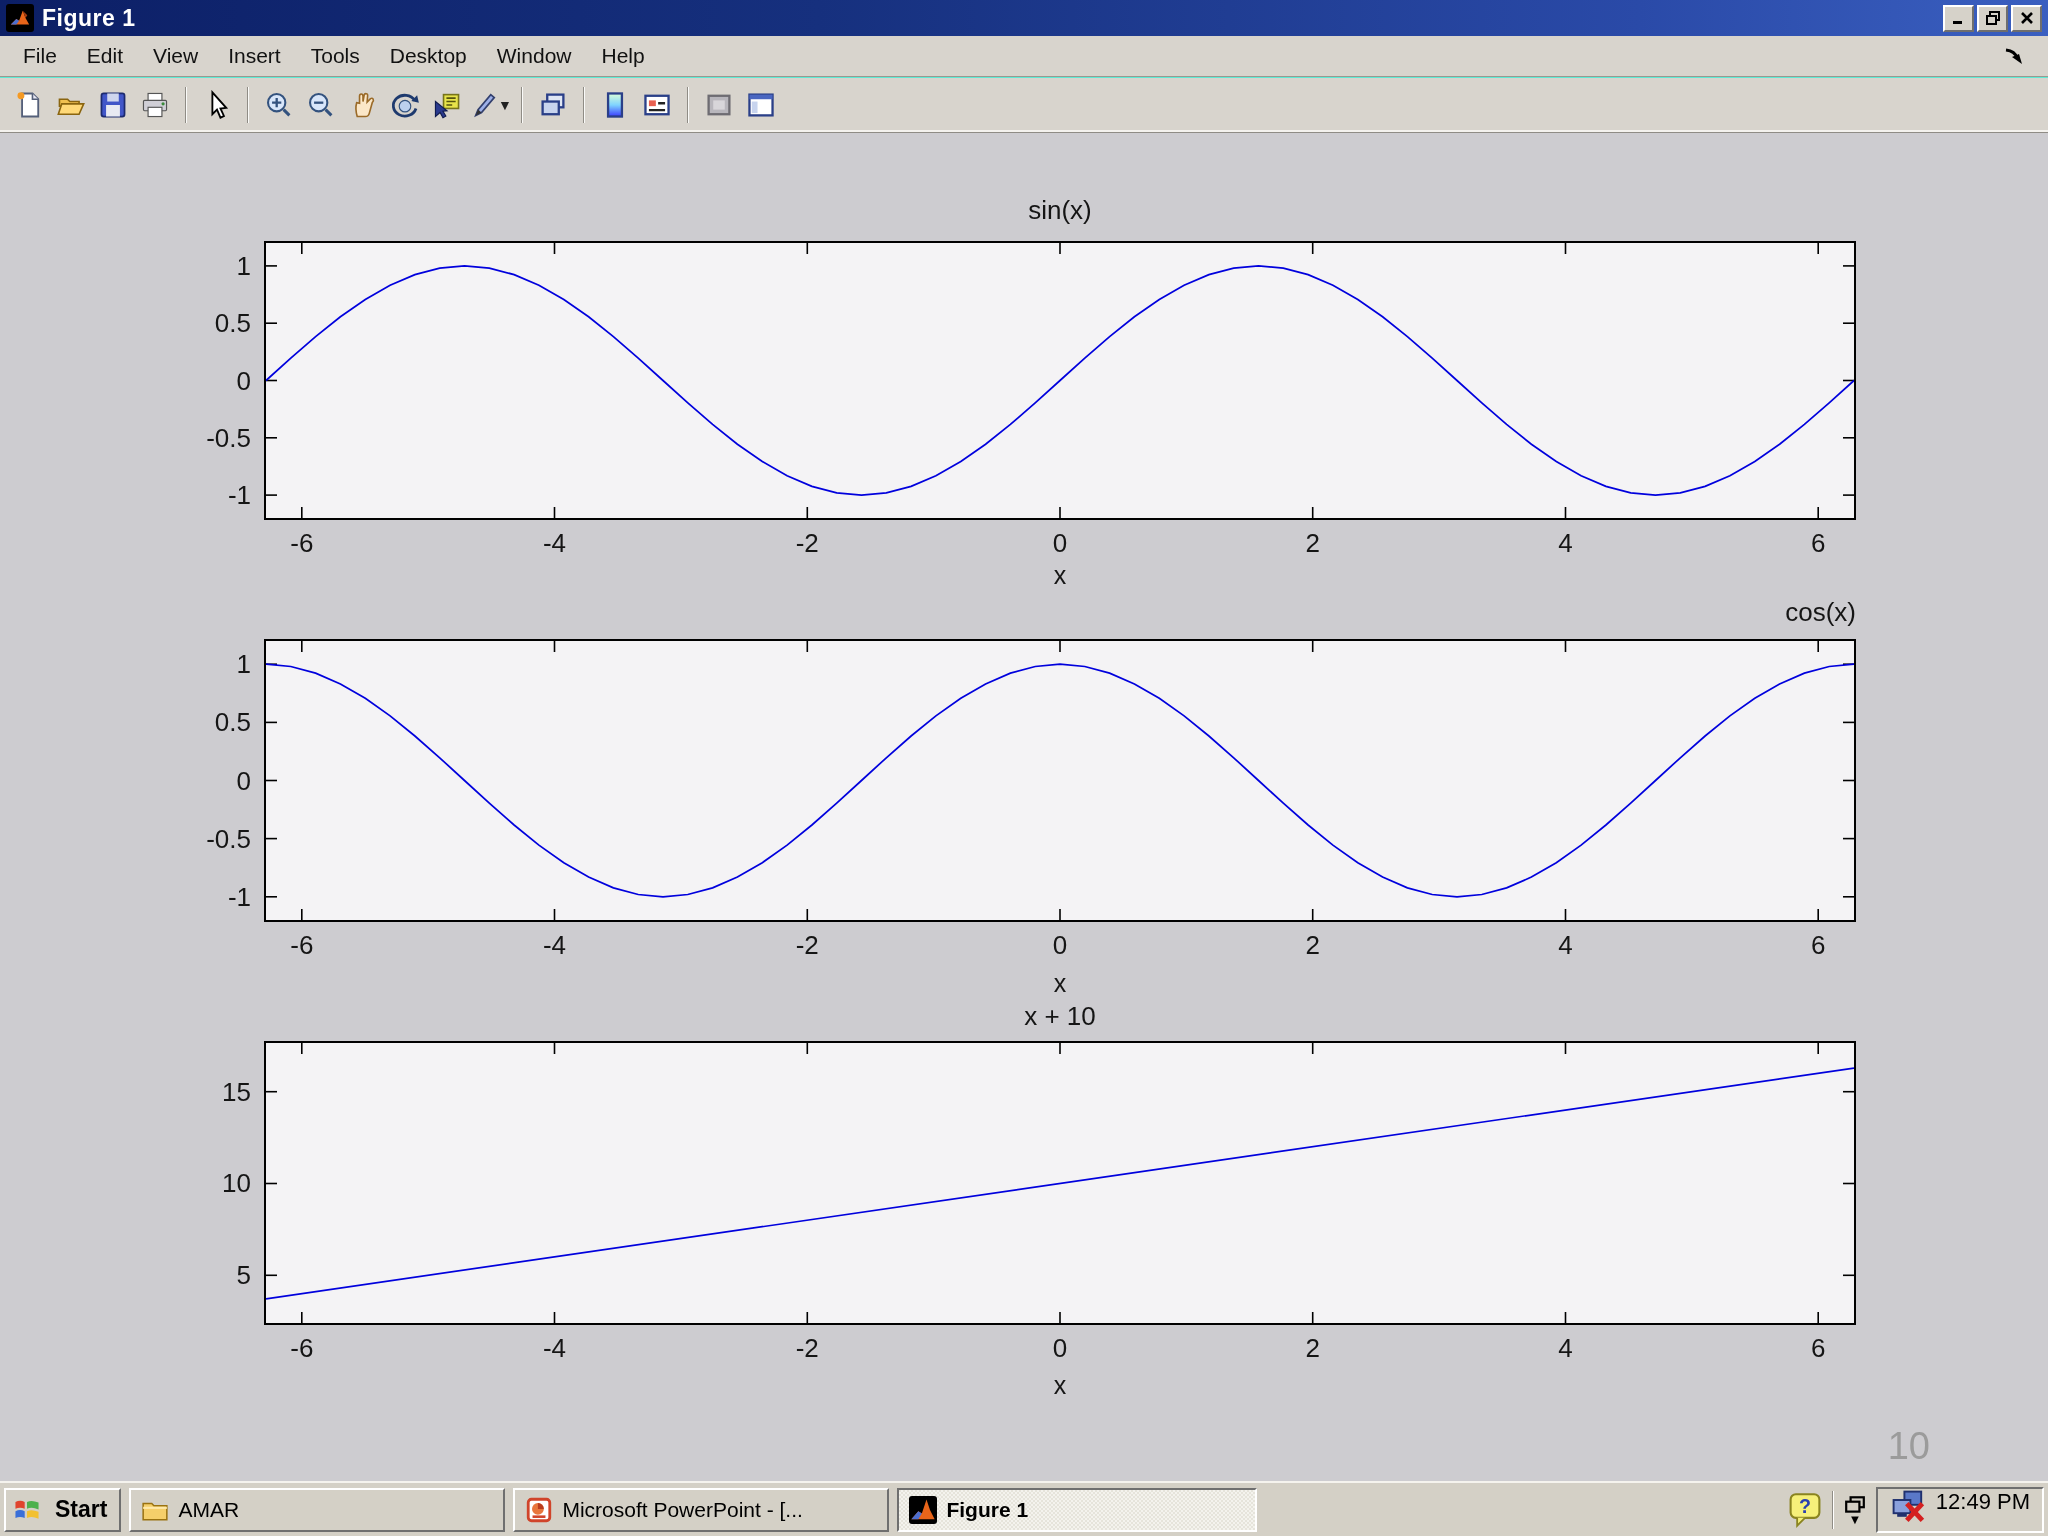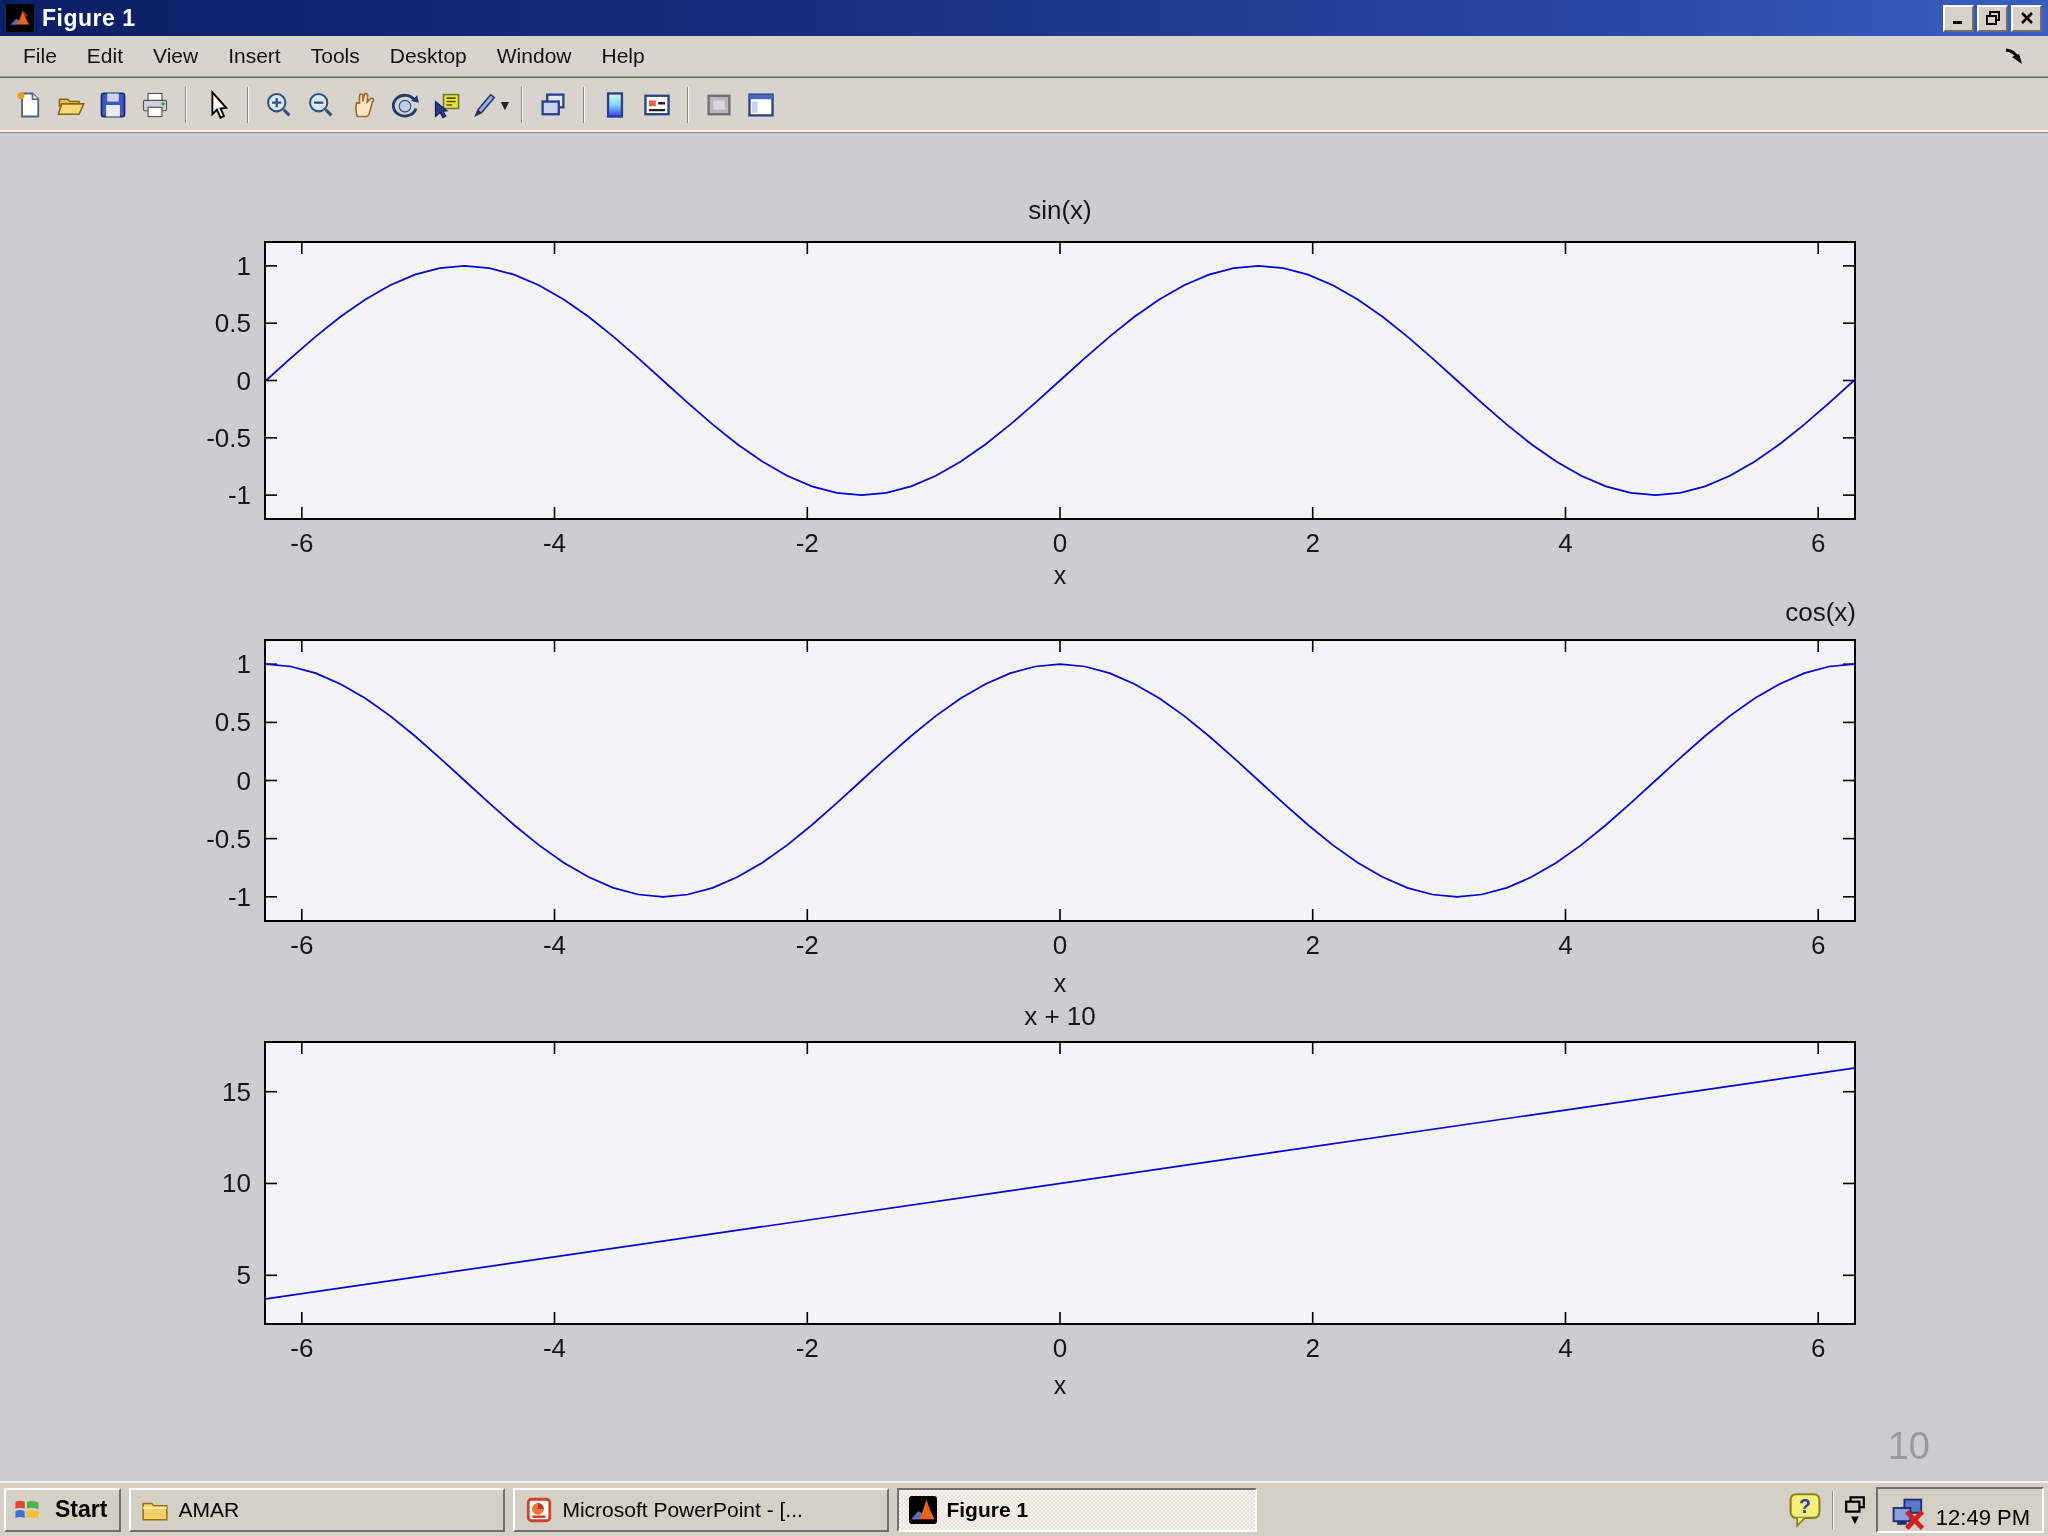--- a/index.html
+++ b/index.html
@@ -1,17 +1,17 @@
 <!DOCTYPE html>
 <html><head>
 <meta charset="utf-8">
 <style>
   html,body{margin:0;padding:0;background:#000;}
   *{box-sizing:border-box;font-family:"Liberation Sans",sans-serif;}
-  #screen{position:relative;width:2048px;height:1536px;background:#4d7c0f;overflow:hidden;}
+  #screen{position:relative;width:2048px;height:1536px;background:#5eead4;overflow:hidden;}
 
   
   .titlebar{position:absolute;left:0;top:0;width:2048px;height:36px;
     background:linear-gradient(90deg,#0c1f66 0%,#16307e 40%,#2a4aa8 80%,#3a5fc0 100%);
     display:flex;align-items:center;padding:0 6px;}
   .titlebar .logo{width:28px;height:28px;margin-right:8px;background:#000;border-radius:3px;display:flex;align-items:center;justify-content:center;}
   .titlebar .ttext{color:#fff;font-weight:bold;font-size:23px;letter-spacing:0.5px;flex:1;}
   .winbtn{width:31px;height:27px;margin-left:3px;background:#d6d2c9;border:2px solid;border-color:#fff #6e6e6e #6e6e6e #fff;display:flex;align-items:center;justify-content:center;}
 
   
@@ -40,21 +40,21 @@
   .taskbar{position:absolute;left:0;top:1481px;width:2048px;height:55px;background:#d4d0c6;
     border-top:2px solid #f5f3ee;display:flex;align-items:center;padding:0 4px;gap:8px;}
   .tb-btn{height:44px;background:#d4d0c6;border:2px solid;border-color:#fff #6f6f6f #6f6f6f #fff;
     display:flex;align-items:center;gap:9px;padding:0 10px;font-size:21px;color:#000;overflow:hidden;white-space:nowrap;}
   .start-btn{font-weight:bold;font-size:23px;padding:0 12px 0 6px;gap:13px;}
   .task-btn{width:376px;}
   .task-btn.active{border-color:#6f6f6f #fff #fff #6f6f6f;
     background:repeating-conic-gradient(#f4f3ee 0% 25%,#e6e4db 0% 50%) 0 0/4px 4px;font-weight:bold;}
   .tray{margin-left:auto;display:flex;align-items:center;gap:10px;}
   .tray-sep{width:2px;height:38px;border-left:1px solid #8f8c85;border-right:1px solid #fff;}
-  .tray-box{height:46px;border:2px solid;border-color:#6f6f6f #fff #fff #6f6f6f;display:flex;align-items:flex-end;gap:10px;padding:0 12px;}
+  .tray-box{height:46px;border:2px solid;border-color:#6f6f6f #fff #fff #6f6f6f;display:flex;align-items:flex-start;gap:10px;padding:0 12px;}
   .clock{font-size:22px;color:#000;}
   .stack{display:flex;flex-direction:column;align-items:center;line-height:10px;}
 </style>
 </head>
 <body>
 
 <div id="screen">
 
   <div class="titlebar">
     <span class="logo">

